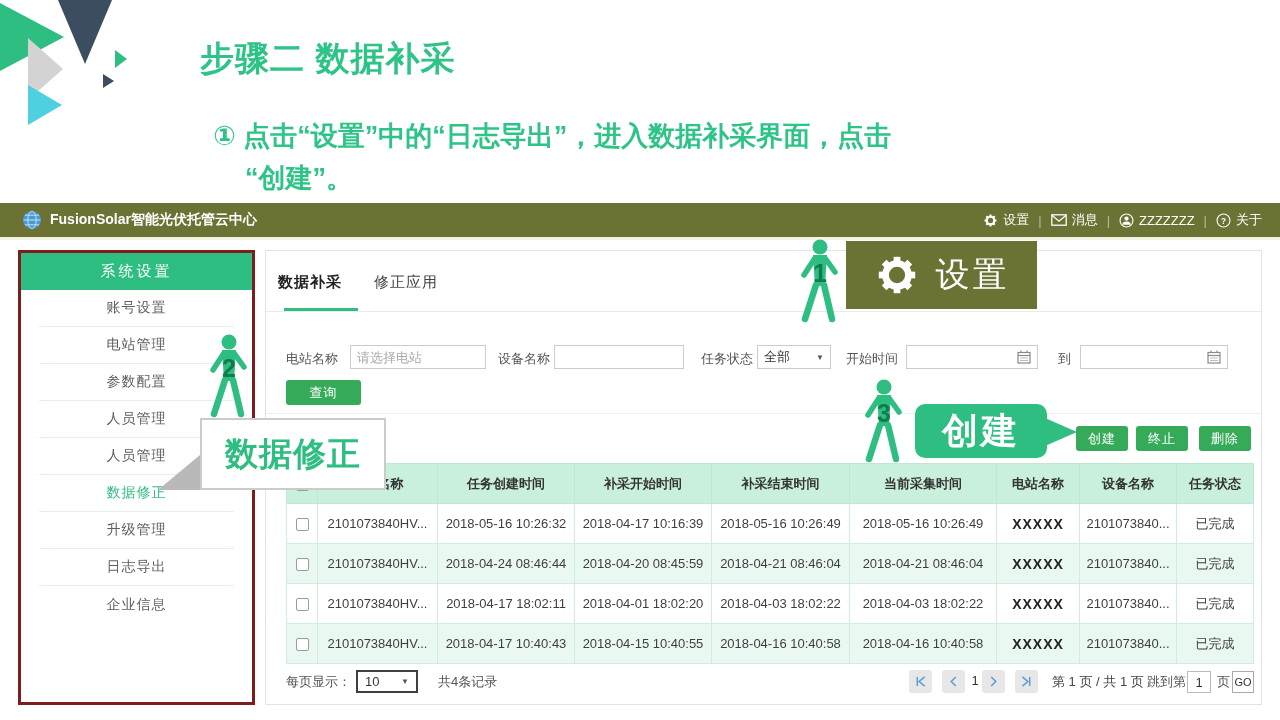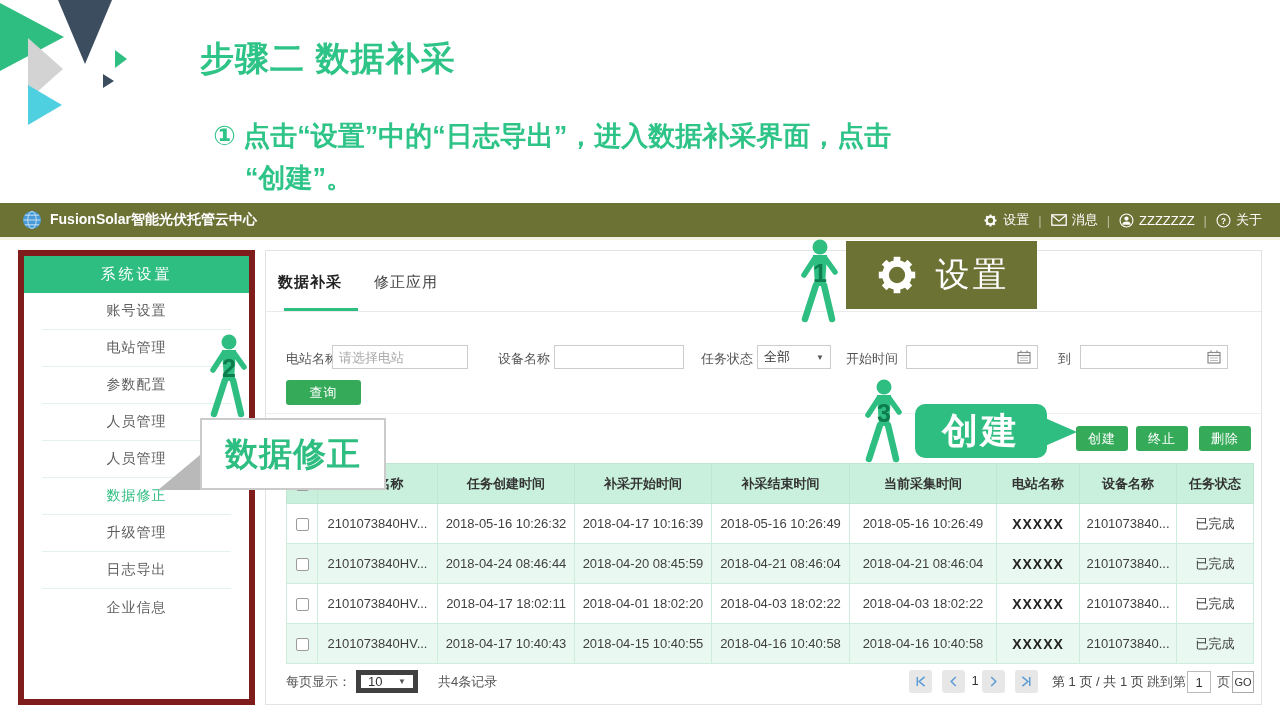--- a/index.html
+++ b/index.html
@@ -22,21 +22,21 @@
   .brand { position:absolute; left:22px; top:0; height:34px; display:flex; align-items:center; gap:8px;
     color:#fff; font-size:14px; font-weight:bold; }
   .topbar-right { position:absolute; right:18px; top:0; height:34px; display:flex; align-items:center;
     gap:9px; color:#fff; font-size:13px; }
   .topbar-right .sep { opacity:.5; }
   .tb-item { display:flex; align-items:center; gap:5px; }
   .topbar-sub { position:absolute; left:0; top:237px; width:1280px; height:3px; background:#f4f2e2; }
 
   
   .sidebar { position:absolute; left:18px; top:250px; width:237px; height:455px; background:#fff;
-    border:6px solid #7f1d1d; }
+    border:3px solid #7f1d1d; }
   .sidebar-header { height:37px; background:#2fbe81; color:#fff; font-size:15px; letter-spacing:3px;
     display:flex; align-items:center; justify-content:center; }
   .sidebar-item { height:37px; margin:0 18px; display:flex; align-items:center; justify-content:center;
     font-size:14px; color:#5f5f5f; border-bottom:1px solid #e3f2ea; cursor:pointer; letter-spacing:1px; }
   .sidebar-item:last-child { border-bottom:none; }
   .sidebar-item.active { color:#2fbe81; }
 
   
   .panel { position:absolute; left:265px; top:250px; width:997px; height:455px; background:#fff;
     border:1px solid #e3e3e3; }
@@ -70,21 +70,21 @@
   .grid td { height:40px; text-align:center; border:1px solid #cdeedd; color:#3f3f3f; background:#fff;
     overflow:hidden; white-space:nowrap; }
   .grid tr.alt td { background:#e9f8f0; }
   .grid td.xcell { font-weight:bold; color:#222; font-size:14px; letter-spacing:1px; }
   .cb { width:13px; height:13px; border:1px solid #9b9b9b; border-radius:2px; background:#fff;
     display:inline-block; vertical-align:middle; cursor:pointer; }
 
   
   .pg-text { position:absolute; top:422px; font-size:13px; color:#555; }
   .pp-label { left:20px; }
-  .pp-select { position:absolute; left:90px; top:419px; width:62px; height:23px; border:5px solid #404040;
+  .pp-select { position:absolute; left:90px; top:419px; width:62px; height:23px; border:2px solid #404040;
     display:flex; align-items:center; justify-content:space-between; padding:0 7px; font-size:13px;
     color:#333; cursor:pointer; background:#fff; }
   .pp-total { left:172px; }
   .pbtn { position:absolute; top:419px; width:23px; height:23px; background:#e7e7e7; border-radius:3px;
     display:flex; align-items:center; justify-content:center; cursor:pointer; }
   .pb-first { left:643px; } .pb-prev { left:676px; } .pb-next { left:716px; } .pb-last { left:749px; }
   .pg-num { left:703px; width:12px; text-align:center; color:#333; }
   .pg-info { left:786px; color:#444; }
   .jump-label { left:881px; }
   .jump-input { position:absolute; left:921px; top:420px; width:24px; height:22px; border:1px solid #bbb;
@@ -196,21 +196,21 @@
     <div class="sidebar-item">企业信息</div>
   </div>
 
   <div class="panel">
     <div class="tab tab1 active">数据补采</div>
     <div class="tab tab2">修正应用</div>
     <div class="tab-active-bar"></div>
     <div class="tabs-sep"></div>
 
     <div class="flabel" style="left:20px">电站名称</div>
-    <input class="fbox" style="left: 66px; width: 136px;" placeholder="请选择电站">
+    <input class="fbox" style="left: 84px; width: 136px;" placeholder="请选择电站">
     <div class="flabel" style="left:232px">设备名称</div>
     <input class="fbox" style="left: 288px; width: 130px;">
     <div class="flabel" style="left:435px">任务状态</div>
     <div class="fbox selbox" style="left:491px;width:74px">
       <span>全部</span>
       <span class="caret">▼</span>
     </div>
     <div class="flabel" style="left:580px">开始时间</div>
     <div class="fbox datebox" style="left:640px;width:132px">
       <svg width="14" height="14" viewBox="0 0 14 14">

